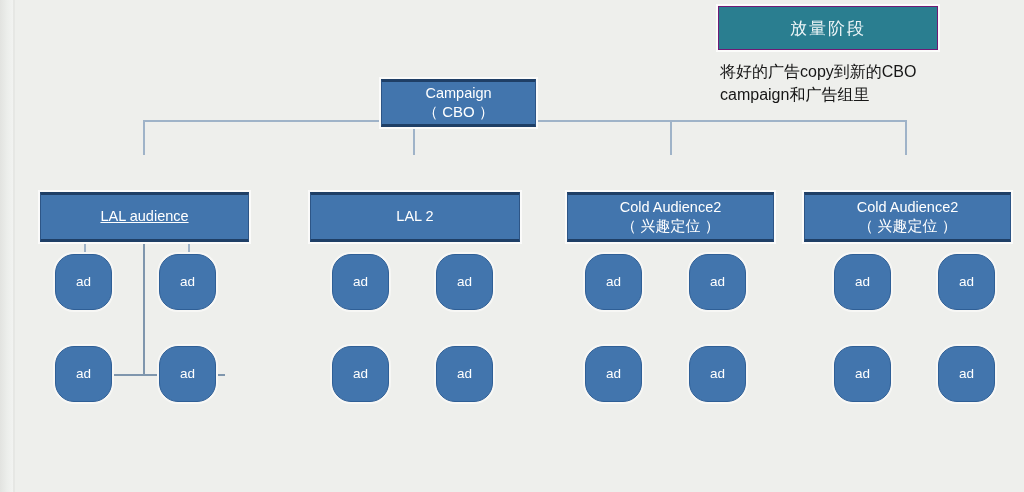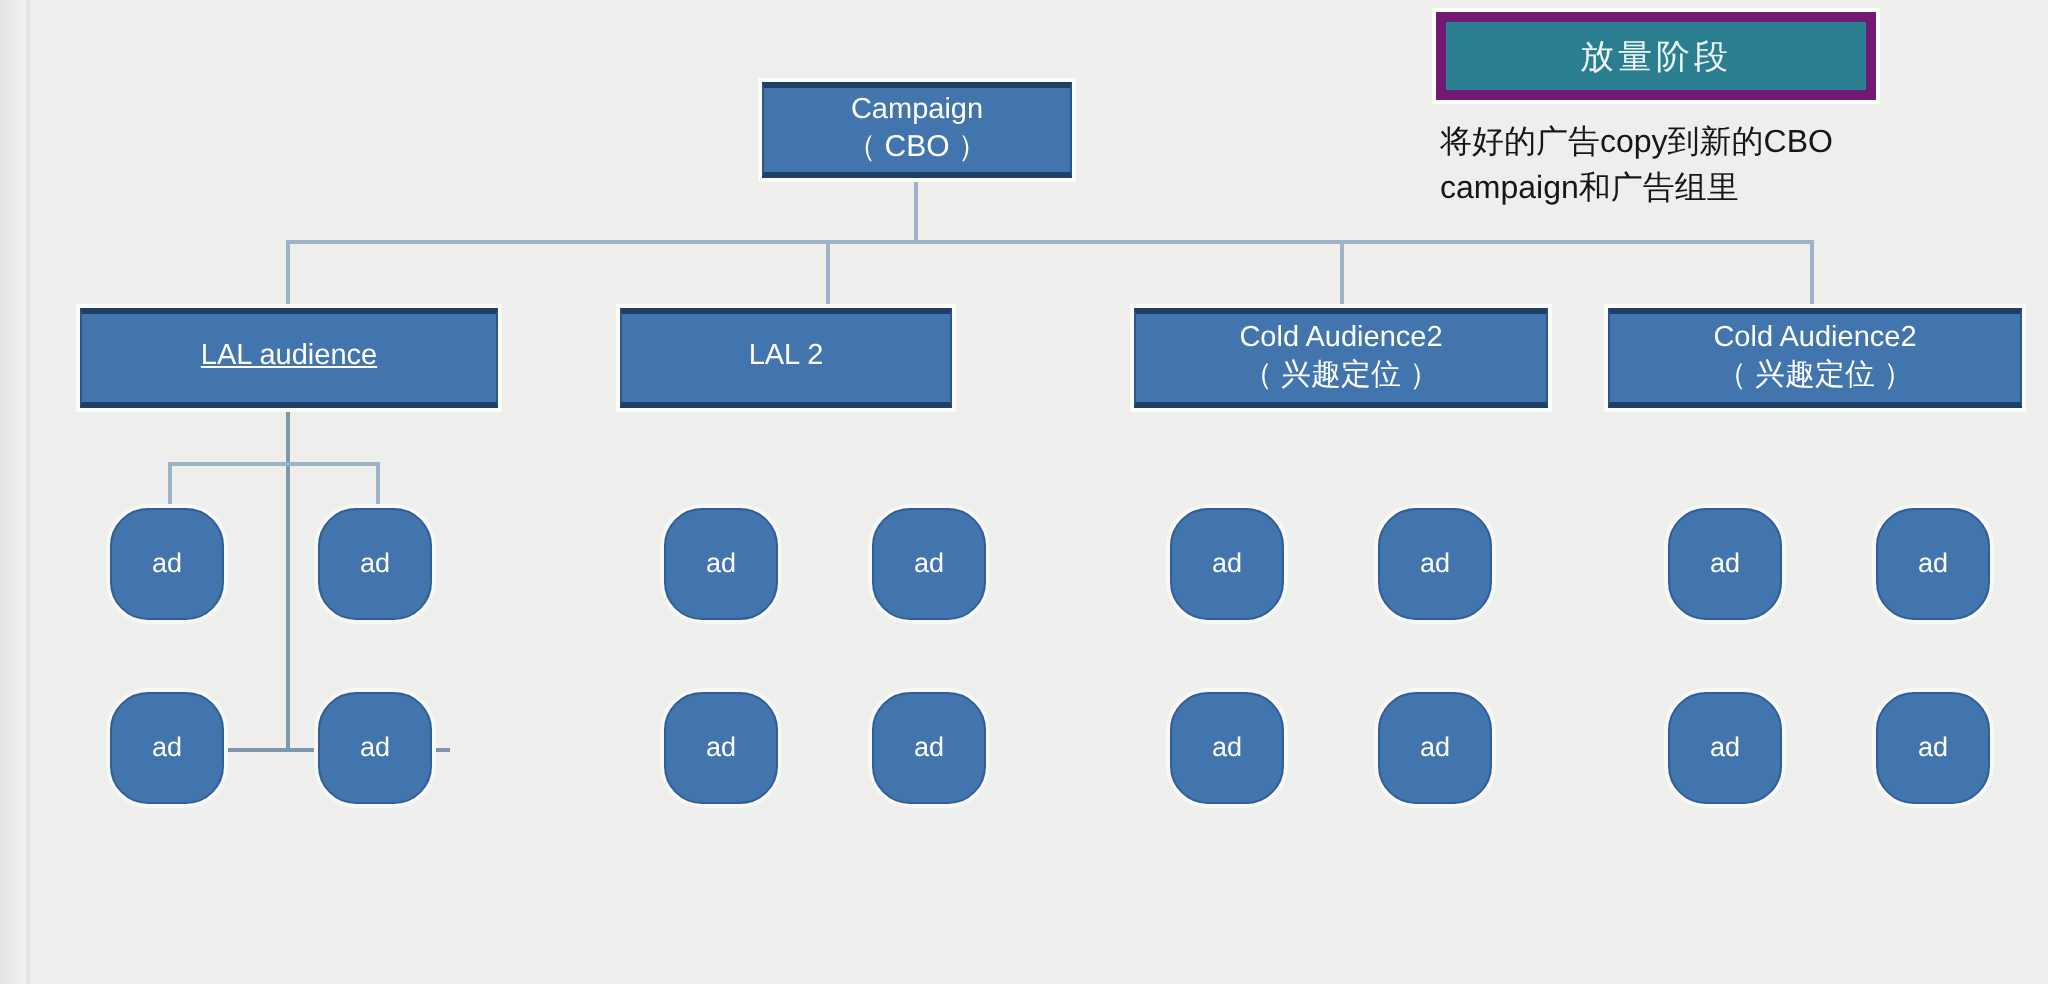--- a/index.html
+++ b/index.html
@@ -21,36 +21,36 @@
   .ln.dark{background:#7f96ad;}
 
   
   .box{position:absolute;box-sizing:border-box;display:flex;align-items:center;
        justify-content:center;text-align:center;color:#ffffff;
        background:#4275ad;line-height:1.22;}
 
   .box.rect{border-top:3px solid #1f3f66;border-bottom:3px solid #1f3f66;
             border-left:1px solid #2d5party;border-left:1px solid #2d5586;
             border-right:1px solid #2d5586;
-            box-shadow:0 0 0 2px #fbfbfa;}
+            box-shadow:0 0 0 2px #fbfbfa;margin-top:38px;}
 
   .campaign{width:155px;height:48px;left:381px;top:41px;font-size:14.5px;}
   .aud{height:50px;top:154px;font-size:14.5px;}
   .aud1{left:40px;width:209px;text-decoration:underline;}
-  .aud2{left:310px;width:166px;}
+  .aud2{left:310px;width:210px;}
   .aud3{left:567px;width:207px;}
   .aud4{left:804px;width:207px;}
 
   .ad{width:57px;height:56px;border-radius:19px;font-size:13.5px;
       background:#4275ad;border:1px solid #2f5f96;
       box-shadow:0 0 0 2px #f7f7f5;}
 
   
   .teal{position:absolute;left:718px;top:6px;width:220px;height:44px;
-        box-sizing:border-box;background:#2a7e90;border:5px solid #701a75;
+        box-sizing:border-box;background:#2a7e90;border:1px solid #701a75;
         display:flex;align-items:center;justify-content:center;
         color:#eef6f8;font-size:17px;letter-spacing:2px;
         box-shadow:0 0 0 2px #fcfcfb;}
   .note{position:absolute;left:720px;top:61px;width:250px;
         color:#161616;font-size:16px;line-height:1.42;}
 
   .sub{font-size:15px;}
 </style>
 </head>
 <body>

